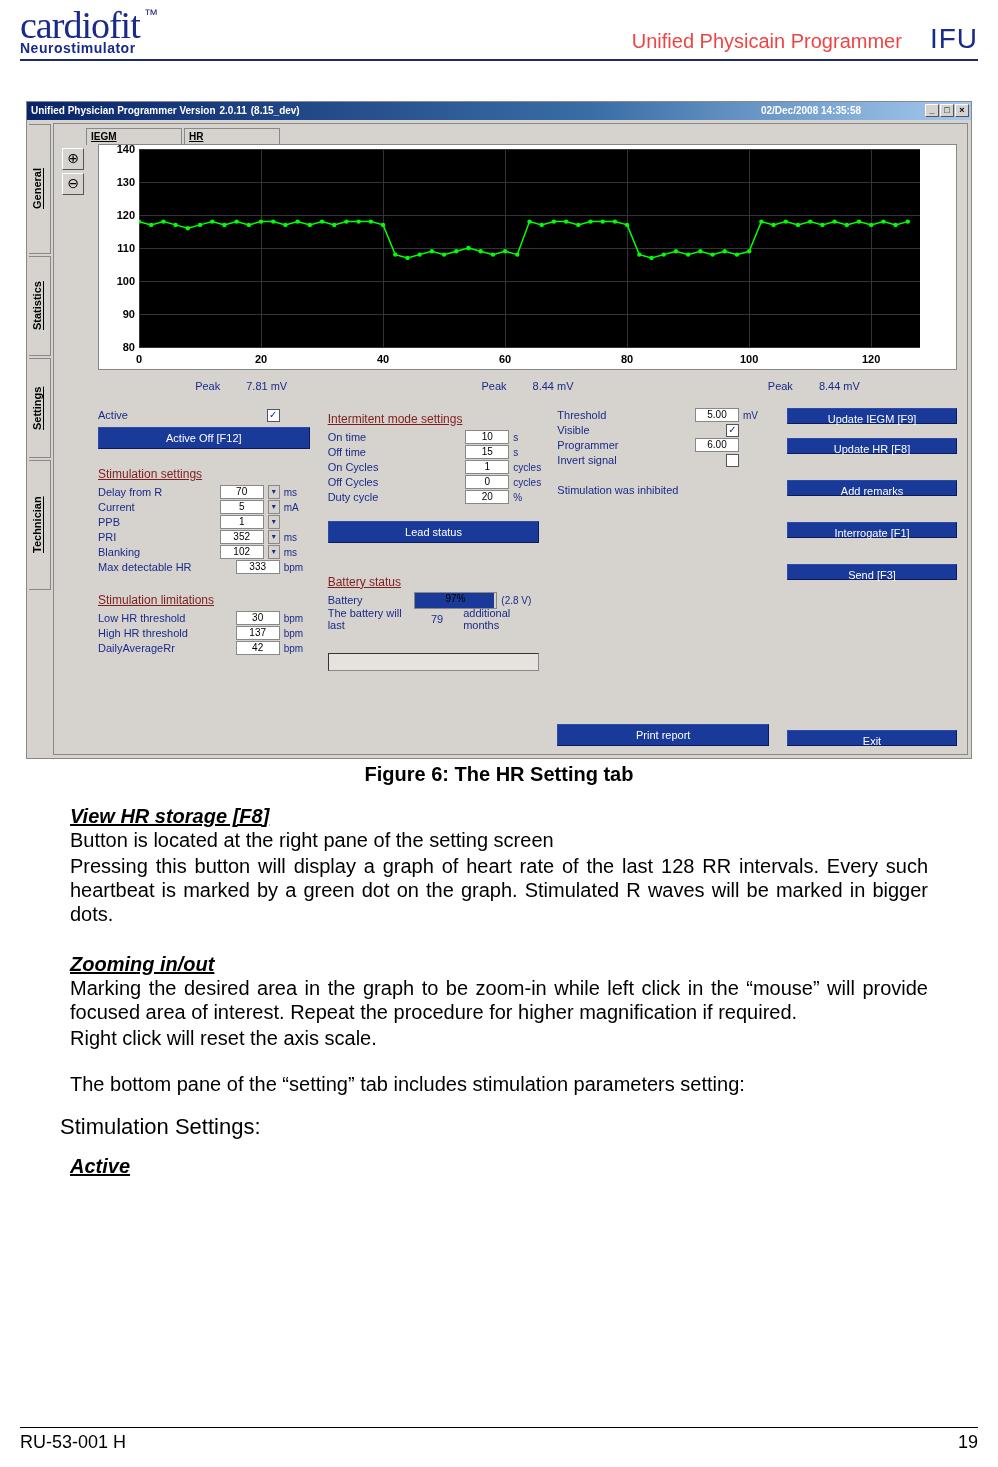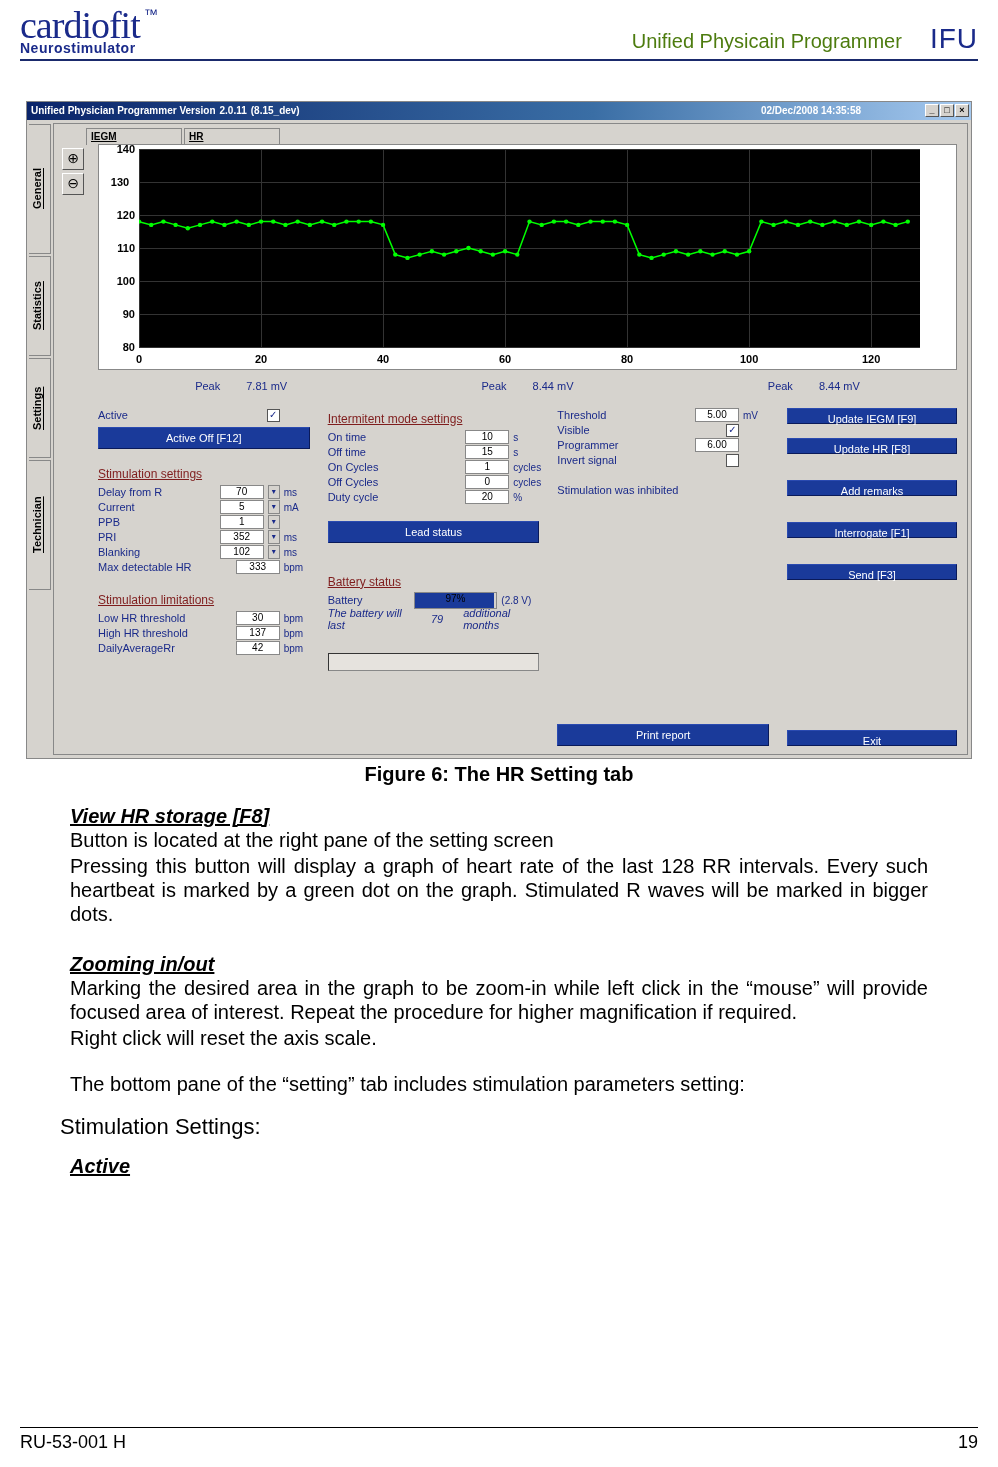--- a/index.html
+++ b/index.html
@@ -42,21 +42,21 @@
     font-size: 14px;
     color: #1a2a8a;
     font-weight: bold;
     letter-spacing: 0.5px;
   }
   .toptitle {
     display: flex;
     align-items: baseline;
     gap: 28px;
   }
-  .toptitle .t1 { font-size: 20px; color: #4d7c0f; }
+  .toptitle .t1 { font-size: 20px; color: #ef4444; }
   .toptitle .t2 { font-size: 28px; color: #1a2a8a; letter-spacing: 1px; }
 
   
   .shot {
     margin: 40px 6px 4px 6px;
     border: 1px solid #888;
     background: #d6d3ce;
     font-family: "Tahoma", sans-serif;
   }
   .titlebar {
@@ -312,21 +312,21 @@
               <div class="ytick" style="top: 198px;">80</div>
               <div class="gridline-h" style="top: 165px;"></div>
               <div class="ytick" style="top: 165px;">90</div>
               <div class="gridline-h" style="top: 132px;"></div>
               <div class="ytick" style="top: 132px;">100</div>
               <div class="gridline-h" style="top: 99px;"></div>
               <div class="ytick" style="top: 99px;">110</div>
               <div class="gridline-h" style="top: 66px;"></div>
               <div class="ytick" style="top: 66px;">120</div>
               <div class="gridline-h" style="top: 33px;"></div>
-              <div class="ytick" style="top: 33px; text-align: center;">130</div>
+              <div class="ytick" style="top: 33px;">130</div>
               <div class="gridline-h" style="top: 0px;"></div>
               <div class="ytick" style="top: 0px;">140</div>
               <div class="gridline-v" style="left: 0px;"></div>
               <div class="xtick" style="left: 0px;">0</div>
               <div class="gridline-v" style="left: 122.031px;"></div>
               <div class="xtick" style="left: 122.031px;">20</div>
               <div class="gridline-v" style="left: 244.062px;"></div>
               <div class="xtick" style="left: 244.062px;">40</div>
               <div class="gridline-v" style="left: 366.094px;"></div>
               <div class="xtick" style="left: 366.094px;">60</div>
@@ -524,21 +524,21 @@
             <div style="height:20px"></div>
             <div class="sectionhdr">Battery status</div>
             <div class="row">
               <span class="lbl">Battery</span>
               <div class="progressbar">
                 <div class="progressfill" id="batfill" style="width: 97%;"></div>
                 <div class="progresslabel">97%</div>
               </div>
               <span class="unit" style="width:38px">(2.8 V)</span>
             </div>
-            <div class="row" style="gap:20px;font-style:italic;">
+            <div class="row" style="gap:20px;">
               <span>The battery will last</span>
               <span>79</span>
               <span>additional months</span>
             </div>
             <div style="height:18px"></div>
             <div style="height:18px; border:1px inset #888; background:#e6e3de;"></div>
           </div>
 
           <div class="col">
             <div id="c3rows">

